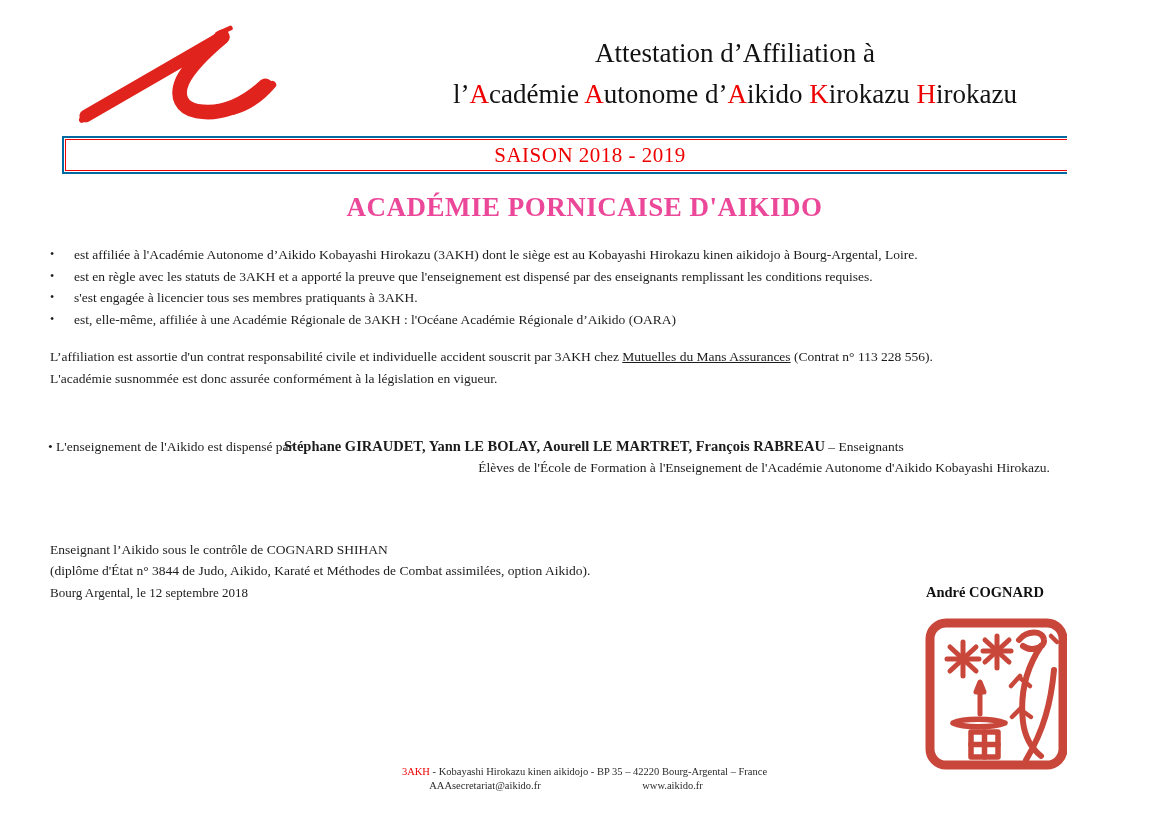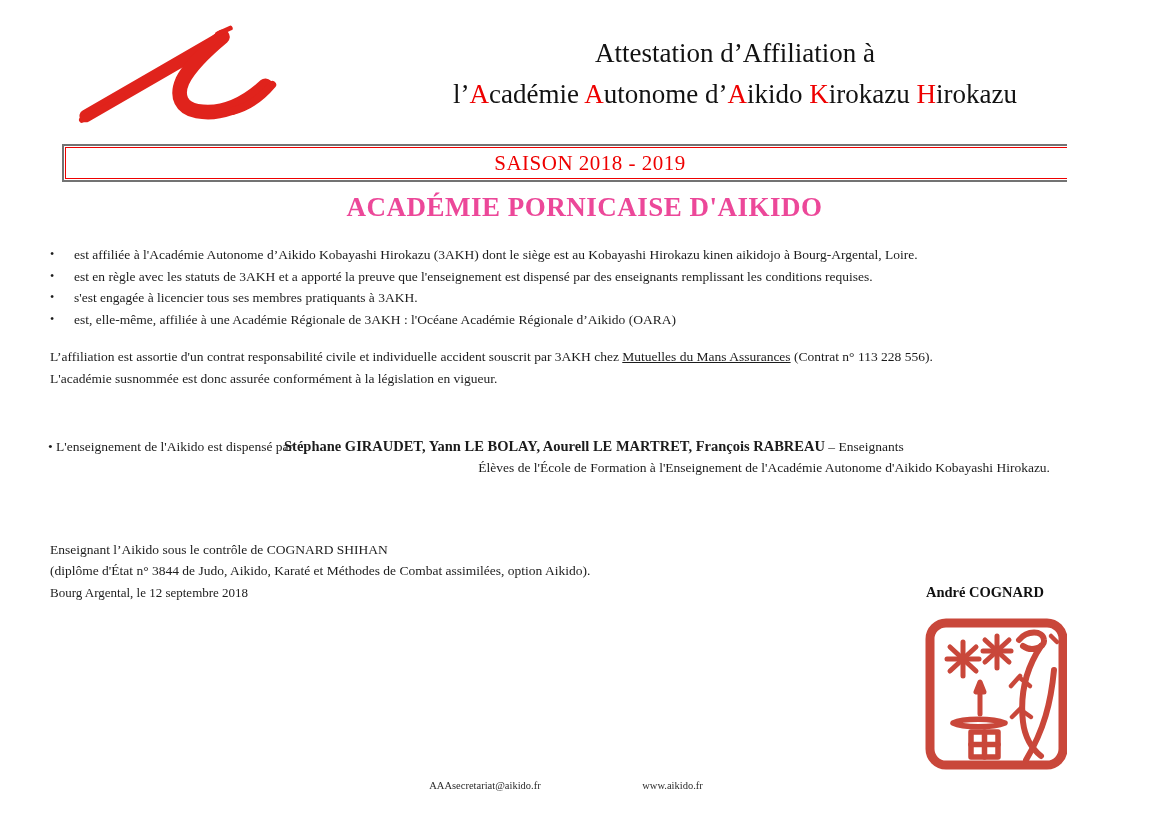--- a/index.html
+++ b/index.html
@@ -8,22 +8,22 @@
     font-family:"Liberation Serif","DejaVu Serif",serif;color:#1c1c1c;
   }
   .red{color:#ee0000;}
   
   .logo{position:absolute;left:78px;top:24px;width:205px;height:103px;}
   
   .doc-title{position:absolute;left:340px;top:33px;width:790px;text-align:center;
     font-size:27px;line-height:41px;color:#121212;}
   
   .season-box{
-    position:absolute;left:62px;top:144px;width:1052px;height:34px;
-    border:2px solid #737373;
+    position:absolute;left:62px;top:136px;width:1052px;height:34px;
+    border:2px solid #0369a1;
     box-shadow:inset 0 0 0 1px #ffffff, inset 0 0 0 2px #ee0000;
     display:flex;align-items:center;justify-content:center;
     font-size:21px;color:#ee0000;letter-spacing:0.5px;
   }
   
   .club-title{position:absolute;left:0;top:192px;width:1169px;text-align:center;
     font-weight:bold;font-size:27px;letter-spacing:0.5px;color:#ec4899;}
   
   .bullets{position:absolute;left:50px;top:244px;width:1090px;font-size:13.5px;}
   .bullet-row{display:flex;line-height:21.5px;}
@@ -141,18 +141,19 @@
     </g>
     <g stroke-width="4.5">
       <path d="M97,60 L88,70"></path>
         <path d="M97,62 L107,70"></path>
       <path d="M98,92 L89,101"></path>
         <path d="M98,94 L108,101"></path>
       <path d="M128,20 L134,26"></path>
     </g>
   </svg>
 
+  <div class="footer-line1"><span class="red">3AKH</span><span> - Kobayashi Hirokazu kinen aikidojo - BP 35 – 42220 Bourg-Argental – France</span></div>
   <div class="footer-line2">
     <span class="footer-email">AAAsecretariat@aikido.fr</span>
     <span class="footer-web">www.aikido.fr</span>
   </div>
 
 </div>
 
 </body></html>

